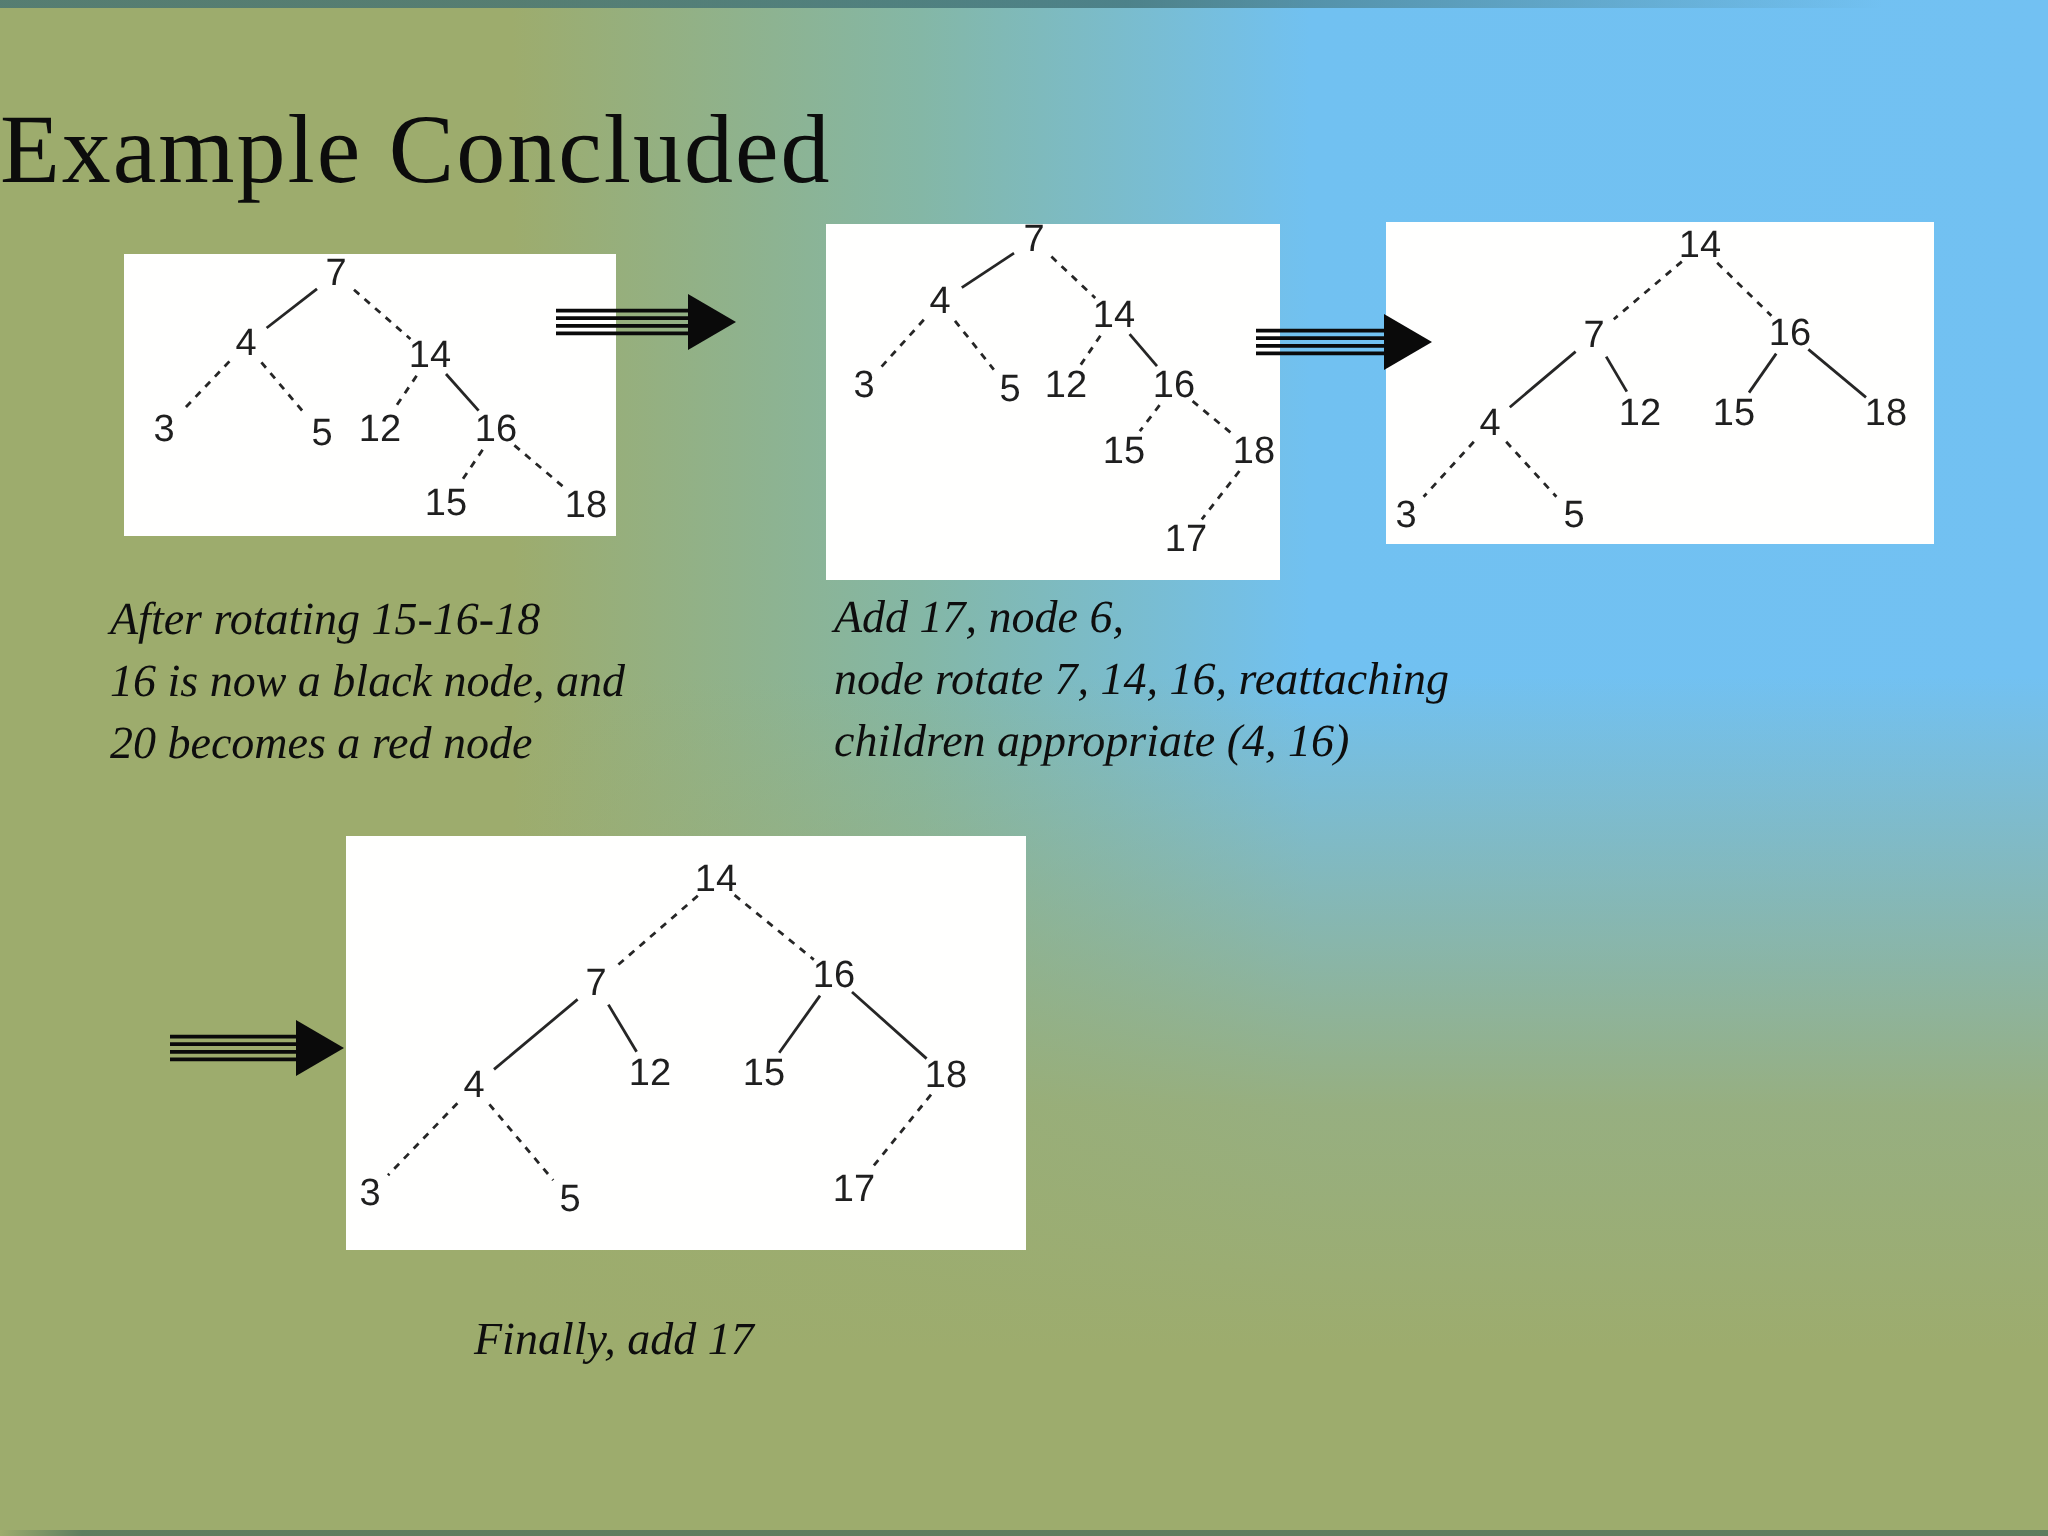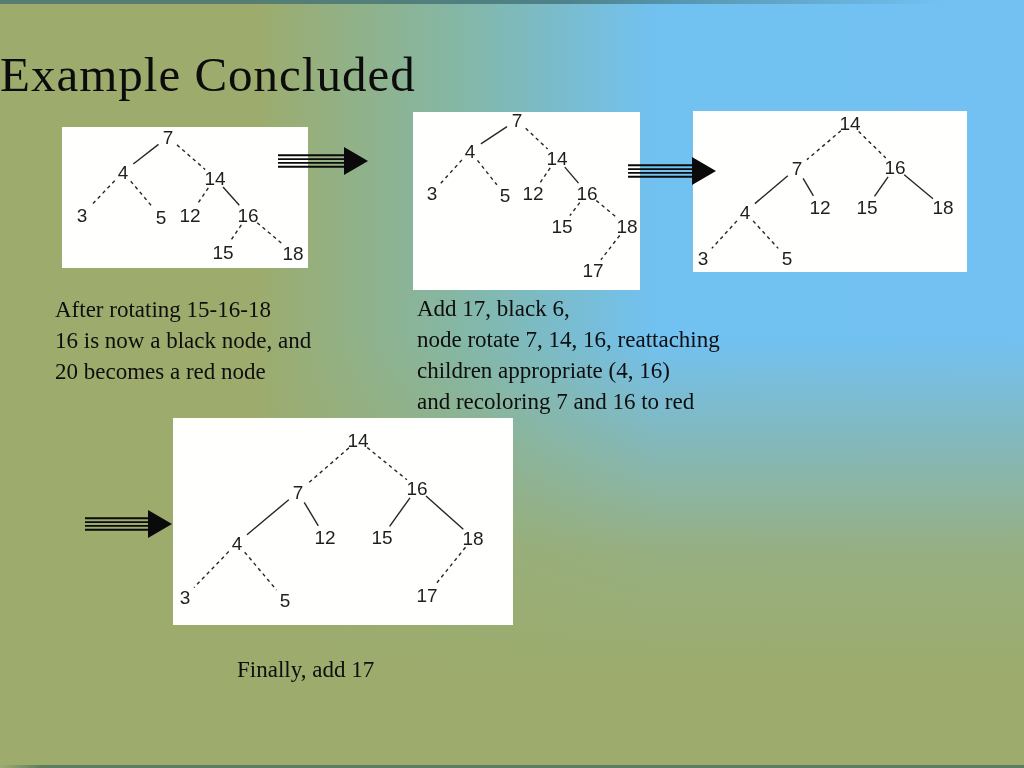--- a/index.html
+++ b/index.html
@@ -14,21 +14,21 @@
   .edge-strip.top{top:0;height:4px;
     background:linear-gradient(to right, rgba(62,110,115,0.75) 0%, rgba(62,110,115,0.75) 55%, rgba(62,110,115,0) 92%);}
   .edge-strip.bottom{bottom:0;height:3px;
     background:linear-gradient(to right, rgba(60,100,88,0) 0%, rgba(60,100,88,0.65) 4%, rgba(60,100,88,0.65) 100%);}
   .title{
     position:absolute;left:0;right:0;top:34px;
     font-family:"Liberation Serif",serif;font-size:49px;color:#0c0c0c;letter-spacing:1px;margin-top:12px;
   }
   .caption{
     position:absolute;font-family:"Liberation Serif",serif;font-size:23px;
-    line-height:31px;color:#0e0e0e;white-space:nowrap;
+    line-height:31px;color:#0e0e0e;white-space:nowrap;font-style:italic;
   }
   .caption.c1{left:55px;top:294px;}
   .caption.c2{left:417px;top:293px;}
   .caption.c3{left:237px;top:654px;}
   .tree-box{position:absolute;background:#fffffe;}
   .tree-box svg{display:block;}
   .tree-box svg text{font-family:"Liberation Sans",sans-serif;font-size:19px;fill:#1f1f1f;}
   .arrow{position:absolute;z-index:5;}
 </style>
 </head>
@@ -40,24 +40,23 @@
 
   <div class="title">Example Concluded</div>
 
   <div class="caption c1">
     <div>After rotating 15-16-18</div>
     <div>16 is now a black node, and</div>
     <div>20 becomes a red node</div>
   </div>
 
   <div class="caption c2">
-    <div>Add 17, black 6,</div>
+    <div>Add 17, node 6,</div>
     <div>node rotate 7, 14, 16, reattaching</div>
     <div>children appropriate (4, 16)</div>
-    <div>and recoloring 7 and 16 to red</div>
   </div>
 
   <div class="caption c3">Finally, add 17</div>
 
   <div class="tree-box" style="left: 62px; top: 127px; width: 246px; height: 141px;">
       <svg width="246" height="141">
         <line x1="96.5" y1="17.4" x2="71.3" y2="37.0" stroke="#262626" stroke-width="1.4"></line>
         <line x1="115.0" y1="17.9" x2="143.2" y2="42.5" stroke="#262626" stroke-width="1.4" stroke-dasharray="3.5 3.5"></line>
         <line x1="52.7" y1="53.7" x2="29.0" y2="78.6" stroke="#262626" stroke-width="1.4" stroke-dasharray="3.5 3.5"></line>
         <line x1="68.7" y1="54.2" x2="90.6" y2="80.1" stroke="#262626" stroke-width="1.4" stroke-dasharray="3.5 3.5"></line>

